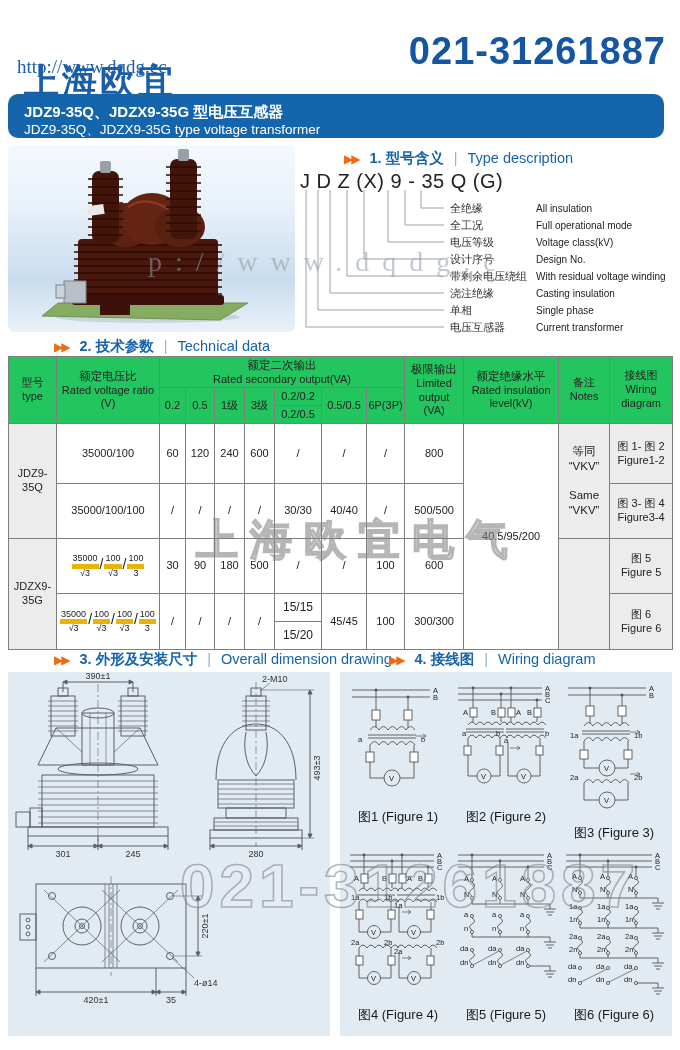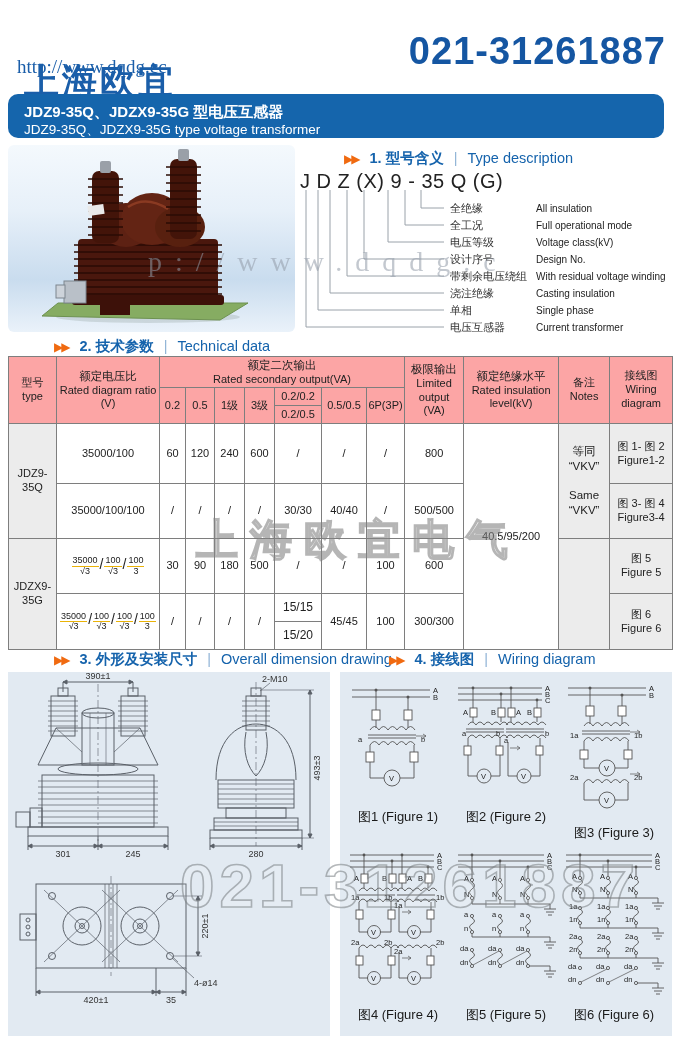--- a/index.html
+++ b/index.html
@@ -30,26 +30,26 @@
 
   
   .code{left:300px;top:170px;font-size:20px;color:#222;letter-spacing:0.5px;}
   .tree text.cn{font-size:11px;fill:#333;}
   .tree text.en{font-size:10px;fill:#222;}
 
   
   table.tech{border-collapse:collapse;table-layout:fixed;width:664px;}
   table.tech td{border:1px solid #7e7e7e;text-align:center;vertical-align:middle;
                 padding:0;font-size:11px;color:#222;line-height:1.25;}
-  table.tech td.hd{background:#fca5a5;}
+  table.tech td.hd{background:#22c55e;}
   table.tech td.sh{background:#ececec;}
   .cellcn{font-size:11.5px;}
   .num12{font-size:12px;}
   .frac{display:inline-flex;flex-direction:column;line-height:1.05;font-size:9px;vertical-align:middle;}
-  .frac .fn{border-bottom:1px solid #eab308;padding:0 1px;display:block;}
+  .frac .fn{border-bottom:5px solid #eab308;padding:0 1px;display:block;}
   .frac .fd{display:block;}
   .fsl{font-size:14px;margin:0 1px;color:#222;}
   .splitcell{display:flex;flex-direction:column;height:55px;}
   .splitcell>div{flex:1;display:flex;align-items:center;justify-content:center;font-size:12px;}
   .splitcell>div:first-child{border-bottom:1px solid #7e7e7e;}
   .notes-block div{font-size:11.5px;line-height:1.3;}
   .notes-gap{height:14px;}
 
   
   .panel{background:#e2eaf2;}
@@ -205,21 +205,21 @@
       <col style="width:45px">
     <col style="width:38px">
       <col style="width:59px">
       <col style="width:95px">
       <col style="width:51px">
       <col style="width:63px">
   </colgroup>
   <tbody>
       <tr style="height:31px">
     <td class="hd" rowspan="3"><span>型号</span><br><span>type</span></td>
-    <td class="hd" rowspan="3"><span class="cellcn">额定电压比</span><br><span>Rated diagram ratio</span><br><span>(V)</span></td>
+    <td class="hd" rowspan="3"><span class="cellcn">额定电压比</span><br><span>Rated voltage ratio</span><br><span>(V)</span></td>
     <td class="hd" colspan="7"><span class="cellcn">额定二次输出</span><br><span>Rated secondary output(VA)</span></td>
     <td class="hd" rowspan="3"><span class="cellcn">极限输出</span><br><span>Limited</span><br><span>output</span><br><span>(VA)</span></td>
     <td class="hd" rowspan="3"><span class="cellcn">额定绝缘水平</span><br><span>Rated insulation</span><br><span>level(kV)</span></td>
     <td class="hd" rowspan="3"><span>备注</span><br><span>Notes</span></td>
     <td class="hd" rowspan="3"><span>接线图</span><br><span>Wiring</span><br><span>diagram</span></td>
   </tr>
   <tr style="height:18px">
     <td class="hd" rowspan="2">0.2</td>
     <td class="hd" rowspan="2">0.5</td>
     <td class="hd" rowspan="2">1级</td>

